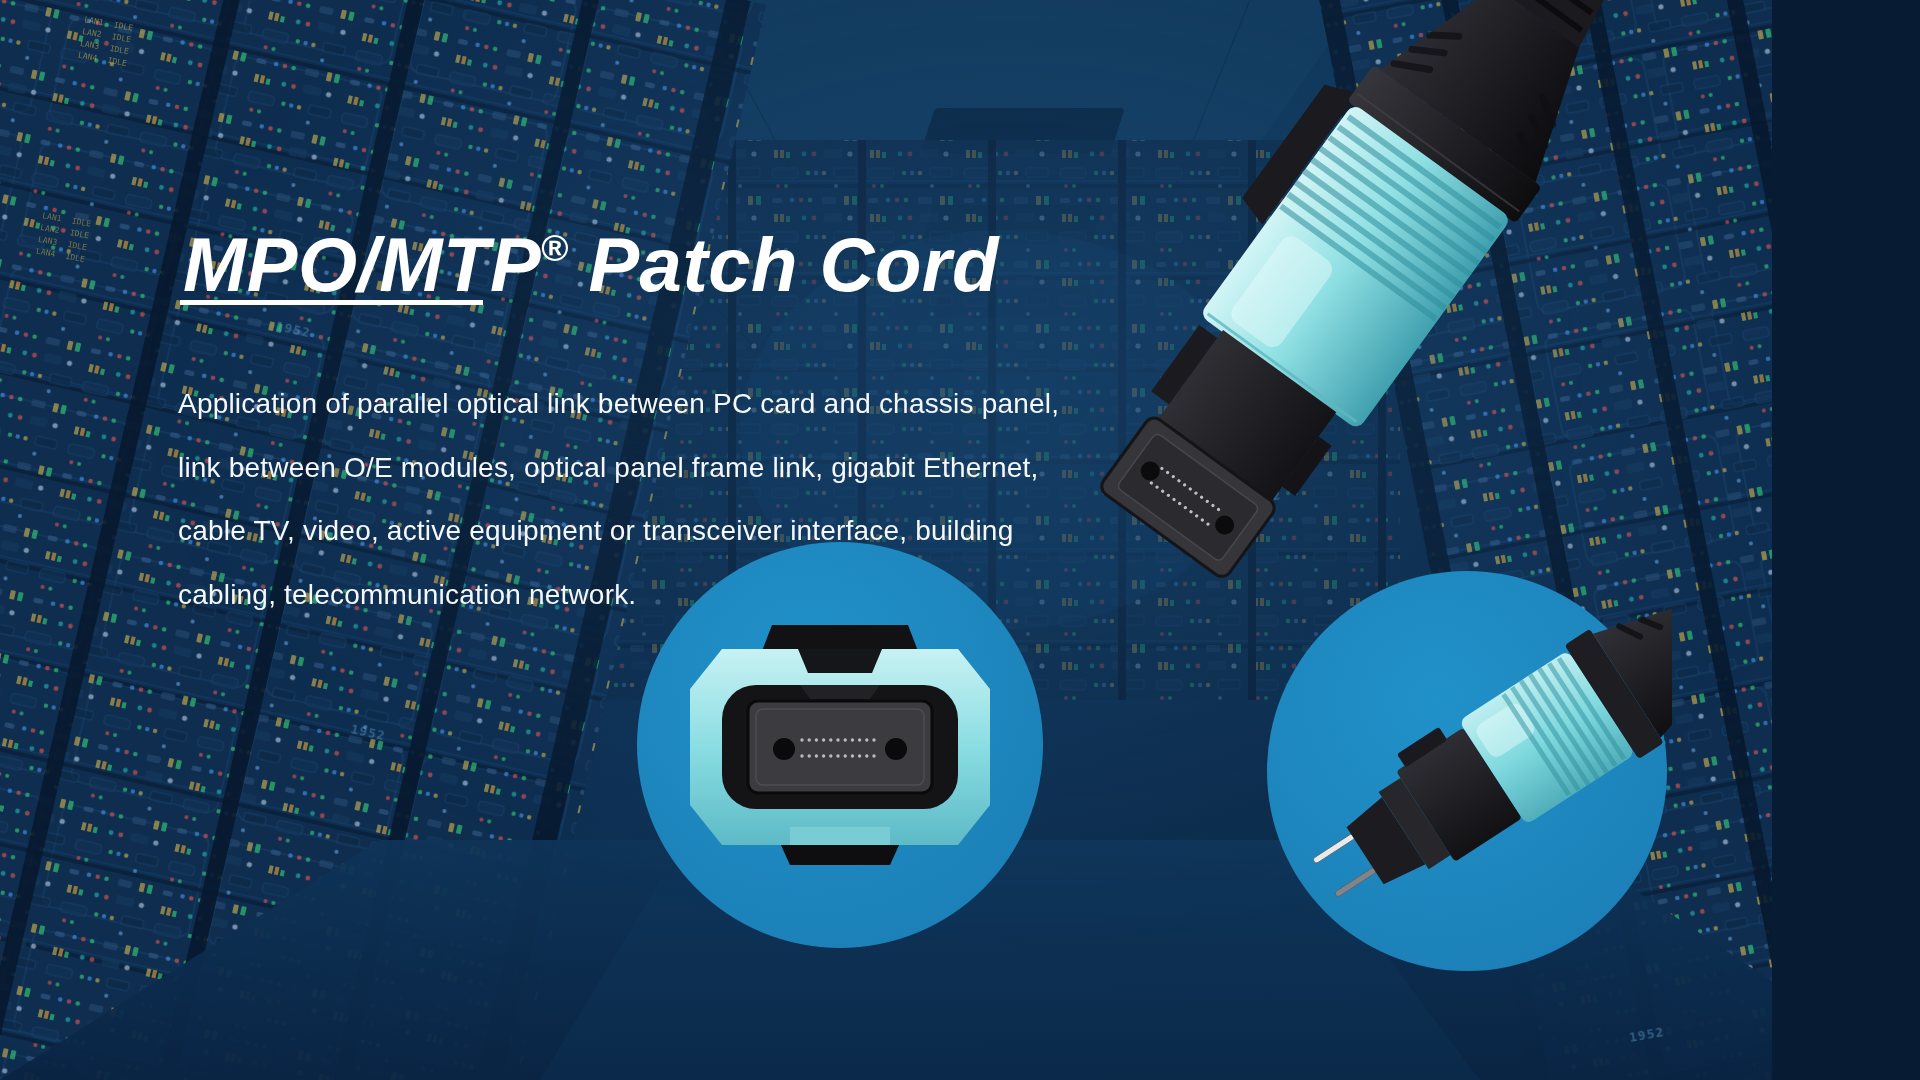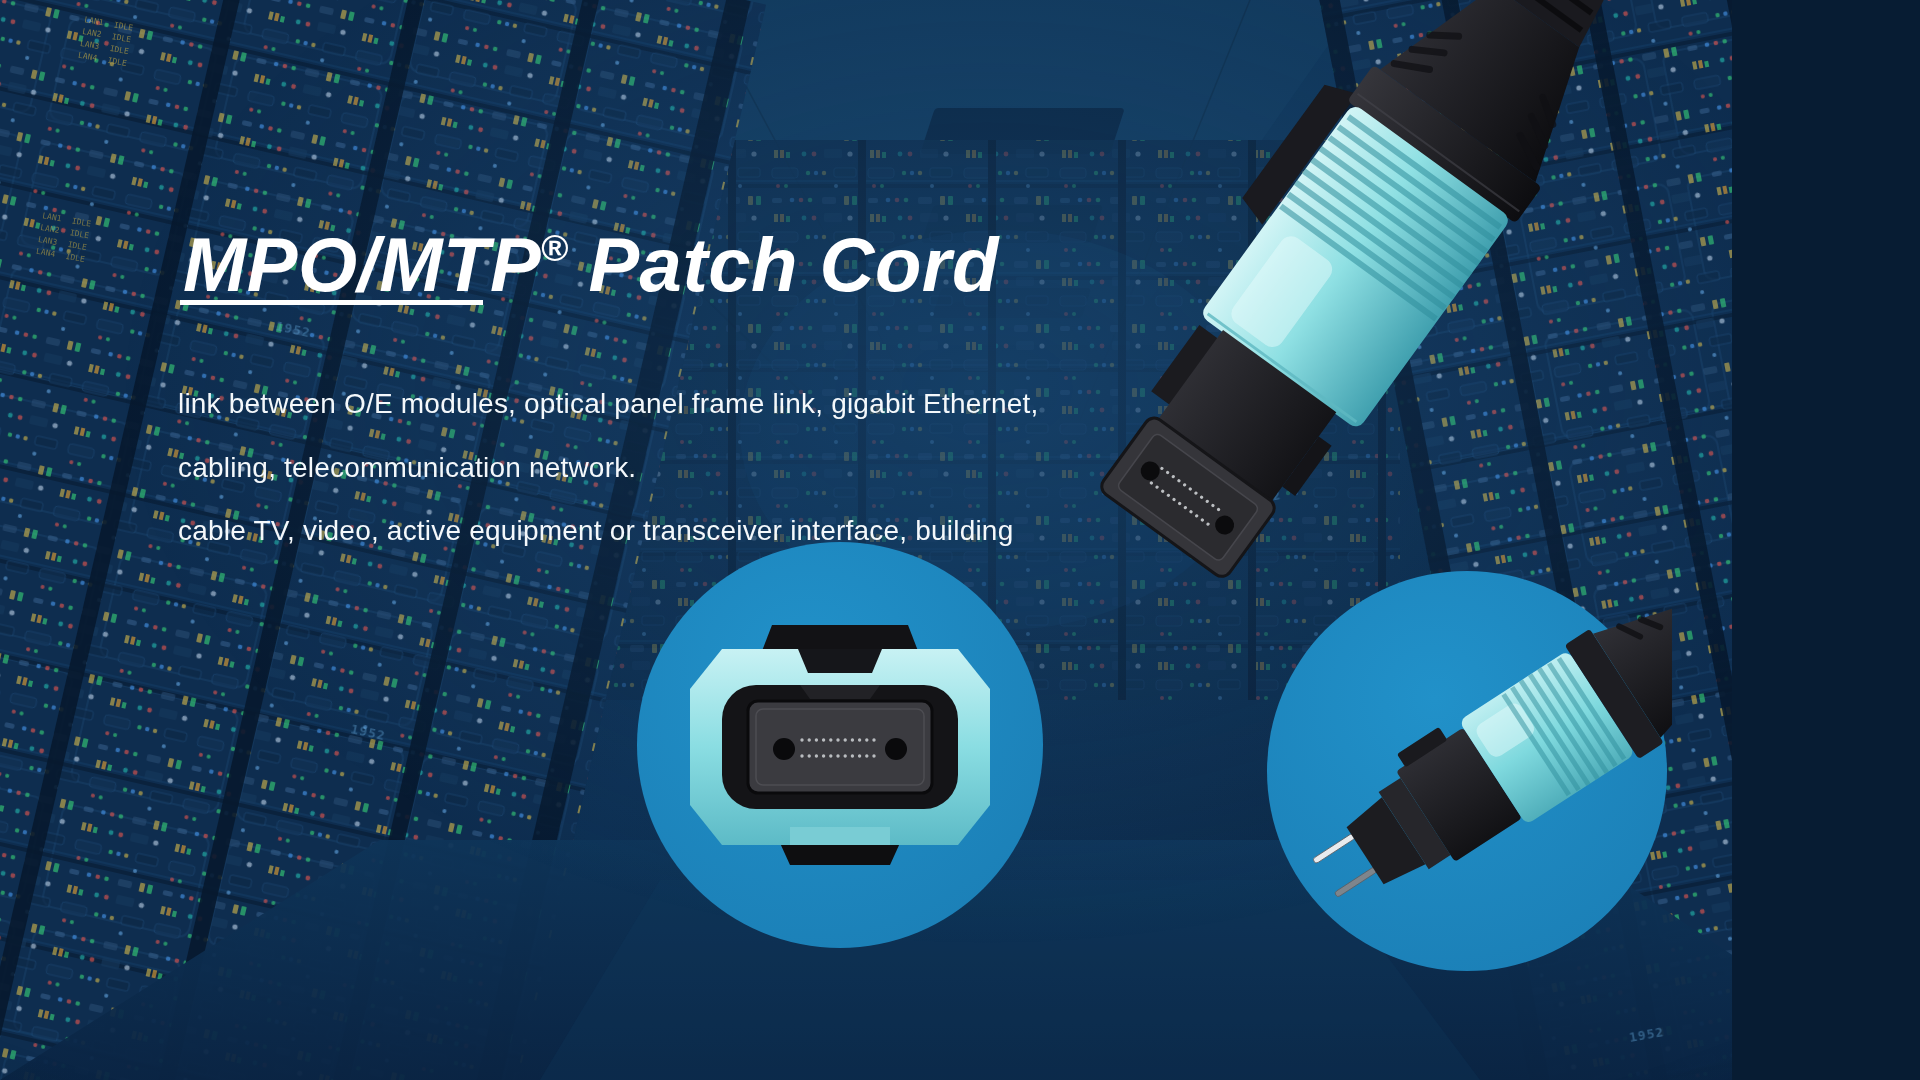--- a/index.html
+++ b/index.html
@@ -1,19 +1,20 @@
 <!DOCTYPE html>
 <html><head>
 <meta charset="utf-8">
 <style>
   html,body{margin:0;padding:0;background:#071c33;}
   .stage{
     position:relative;width:1732px;height:1080px;overflow:hidden;
     font-family:"Liberation Sans",sans-serif;
     background:linear-gradient(118deg,#0a2642 0%,#0d2f52 45%,#0c2b4b 70%,#0a2440 100%);
+    padding-left:40px;
   }
   .stage svg{display:block;}
   .bg{position:absolute;left:0;top:0;}
   .vignette{
     position:absolute;inset:0;pointer-events:none;
     background:
       radial-gradient(1400px 900px at 57% 36%, rgba(45,108,162,0.26), rgba(45,108,162,0) 62%),
       radial-gradient(160% 130% at 50% 42%, rgba(0,0,0,0) 52%, rgba(3,11,23,0.62) 100%);
   }
   .title{
@@ -347,18 +348,19 @@
       </g>
     </g>
   </svg>
 
   <h1 class="title">
     <span>MPO/MTP</span><span class="reg">®</span><span class="suffix">Patch Cord</span>
   </h1>
   <div class="underline"></div>
 
   <div class="desc">
+    <div>Application of parallel optical link between PC card and chassis panel,</div>
     <div>link between O/E modules, optical panel frame link, gigabit Ethernet,</div>
+    <div>cable TV, video, active equipment or transceiver interface, building</div>
     <div>cabling, telecommunication network.</div>
-    <div>cable TV, video, active equipment or transceiver interface, building</div>
   </div>
 
 </div>
 
 </body></html>

